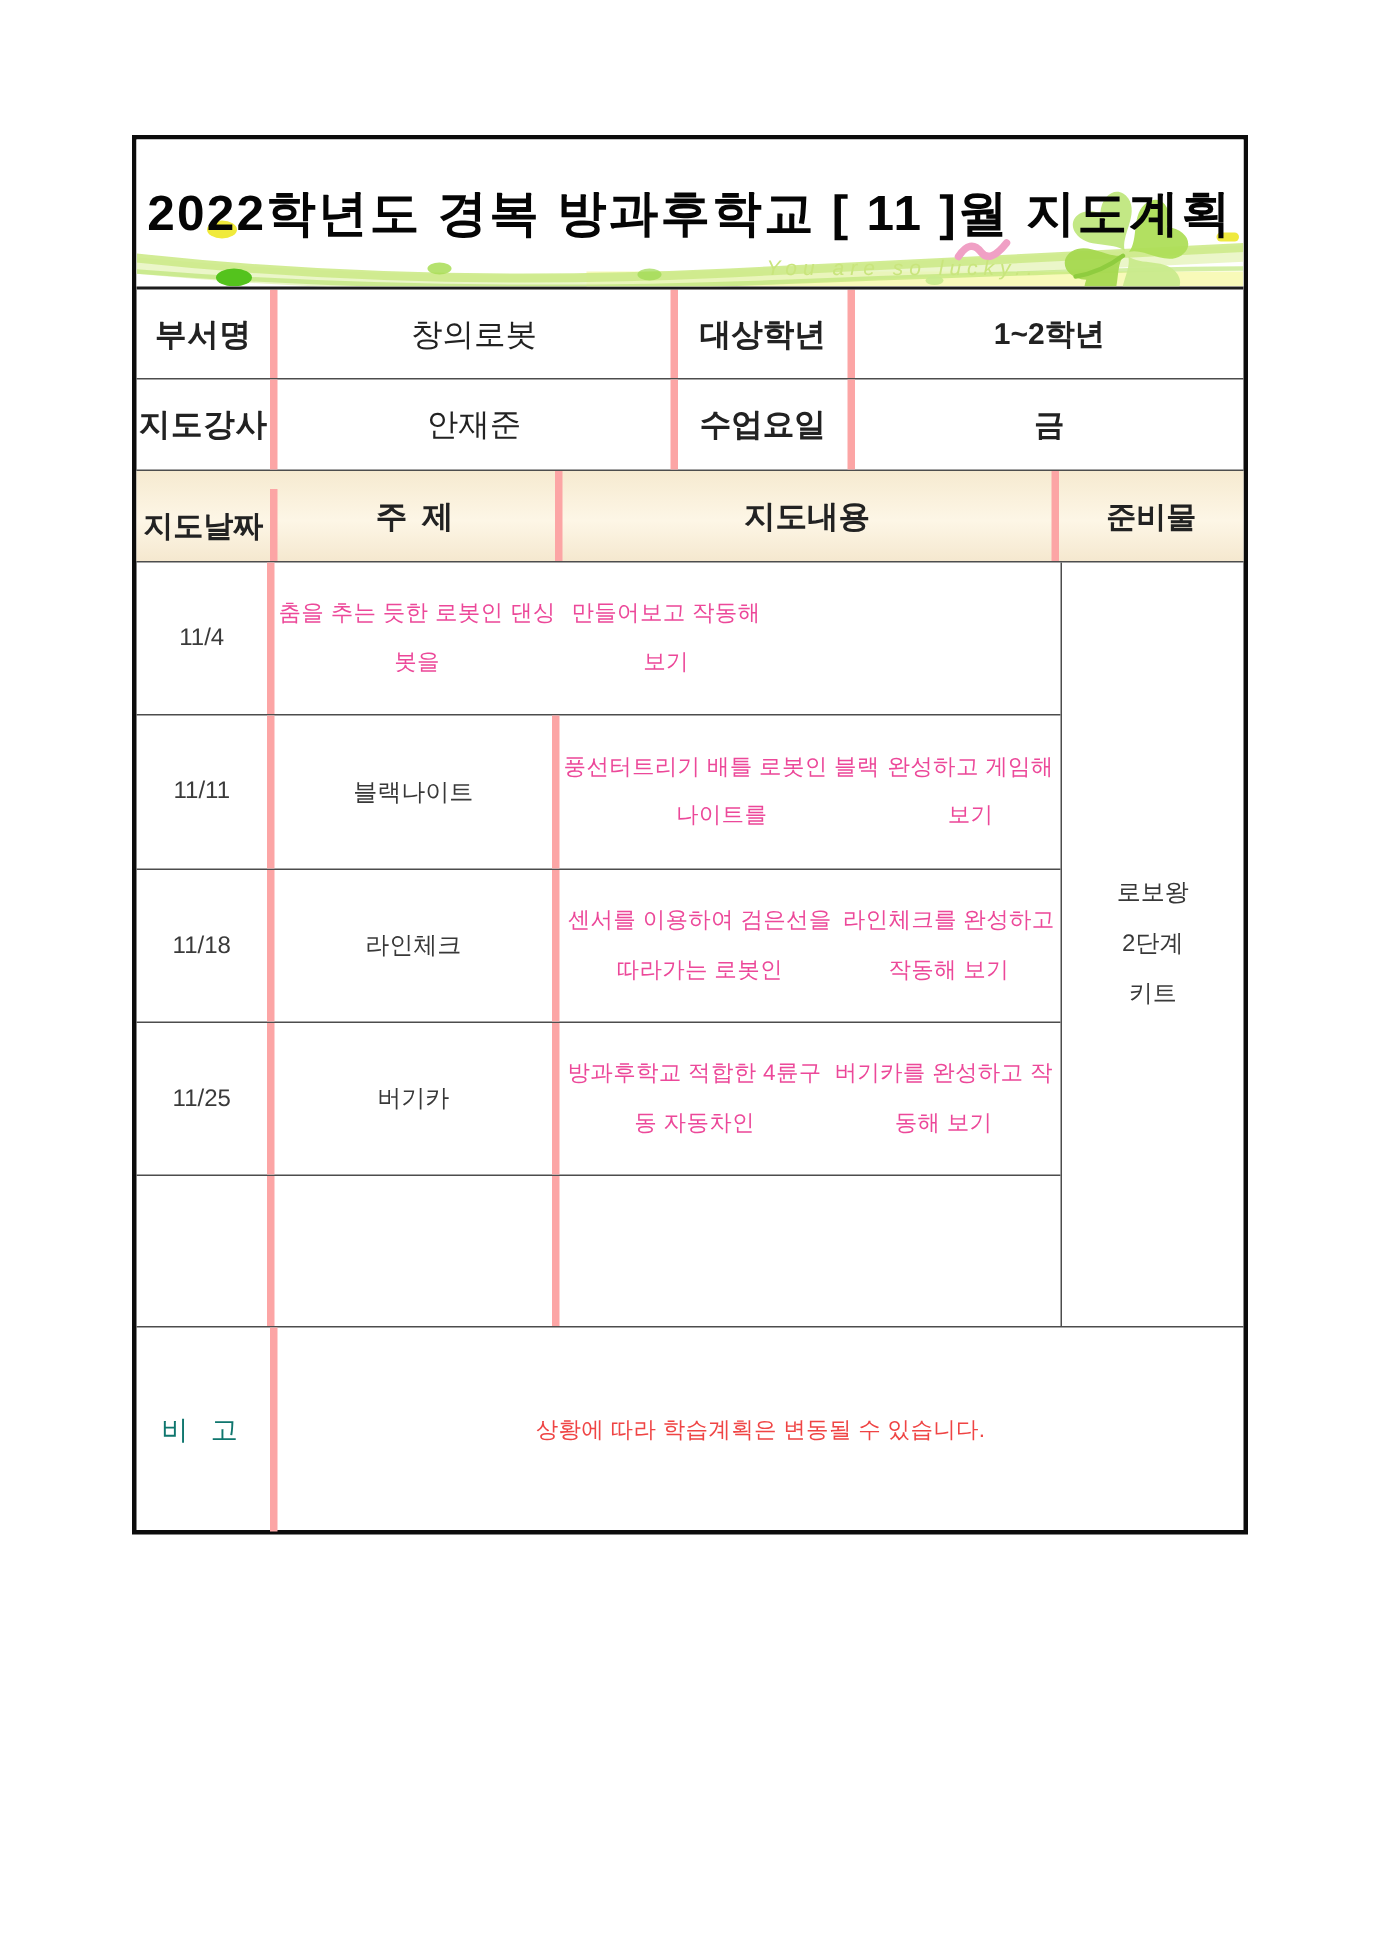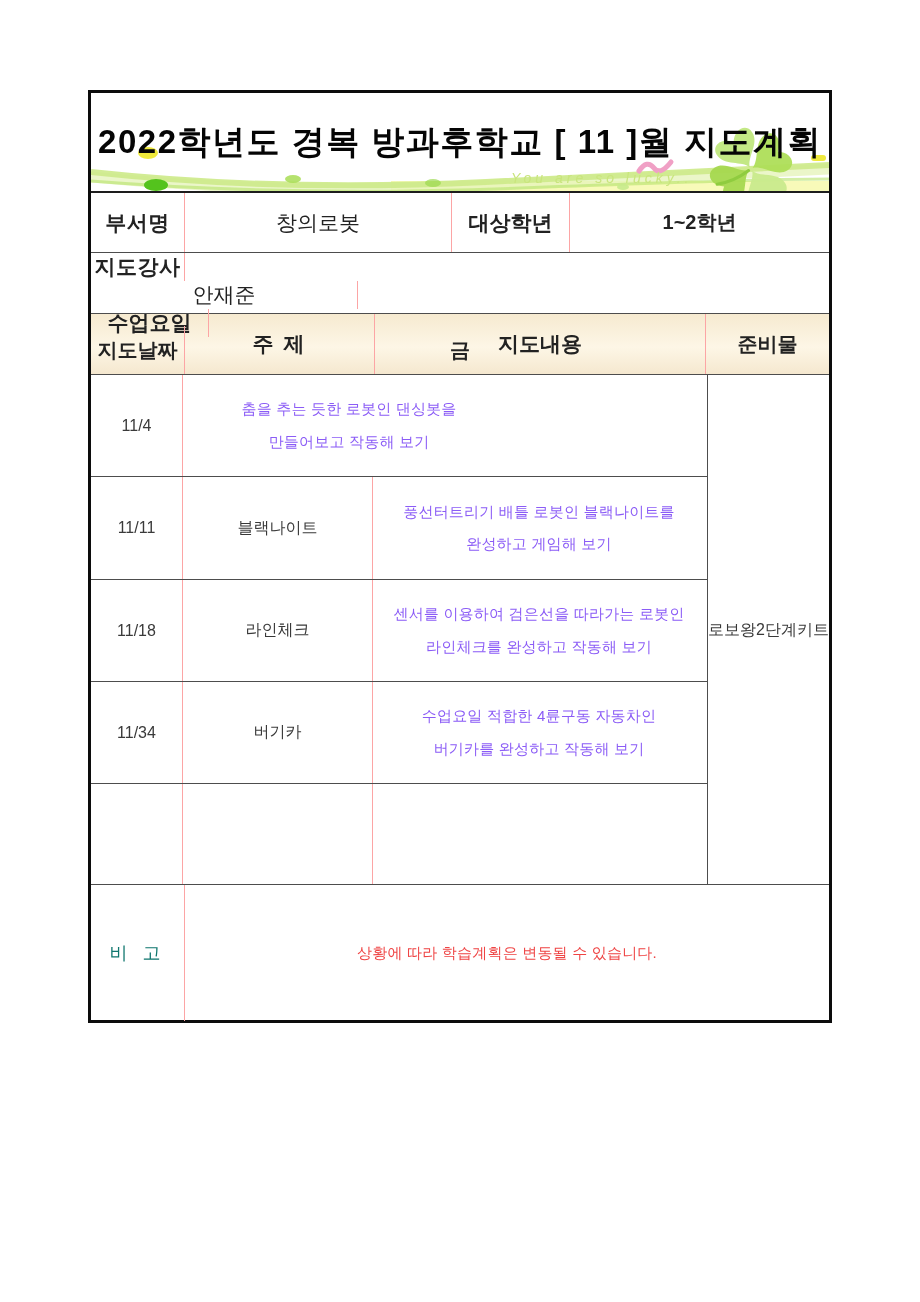--- a/index.html
+++ b/index.html
@@ -11,49 +11,49 @@
     border:3px solid #0c0c0c; background:#fff; }
 
   
   .title-row { position:relative; height:100px; border-bottom:2px solid #1d1d1d; overflow:hidden; background:#fff; }
   .banner-svg { position:absolute; inset:0; width:100%; height:100%; }
   .doc-title { position:absolute; inset:0; display:flex; align-items:center; justify-content:center;
     font-size:33px; font-weight:800; letter-spacing:1.5px; color:#050505; padding-bottom:0; white-space:nowrap; }
 
   
   .c { display:flex; align-items:center; justify-content:center; text-align:center;
-    border-right:1px solid #fca5a5; }
+    border-right:5px solid #fca5a5; }
   .c:last-child { border-right:none; }
   .row { display:flex; border-bottom:1px solid #4d4d4d; }
 
   
   .info-row { height:60px; }
-  .info-row.r2 { height:61px;flex-direction:column; }
+  .info-row.r2 { height:61px; }
   .ic-label { width:94px; font-size:21px; font-weight:bold; letter-spacing:0.5px; }
   .ic-val1  { width:267px; font-size:21px; font-weight:normal; }
   .ic-label2{ width:118px; font-size:21px; font-weight:bold; }
   .ic-val2  { flex:1; font-size:20px; font-weight:bold; }
 
   
   .header-row { height:61px; background:linear-gradient(180deg,#f6ead0 0%,#fdf6e6 55%,#f5e8cf 100%); }
   .hc-date    { width:94px;  font-size:20px; font-weight:bold;margin-top:12px; }
   .hc-topic   { width:190px; font-size:21px; font-weight:bold; letter-spacing:2px; }
   .hc-content { width:331px; font-size:21px; font-weight:bold; }
   .hc-mat     { flex:1; font-size:20px; font-weight:bold; }
 
   
   .body-wrap { display:flex; }
   .body-left { width:616px; }
   .srow { display:flex; border-bottom:1px solid #4d4d4d; }
   .srow.h102 { height:102px; } .srow.h103 { height:103px; } .srow.h100 { height:100px; border-bottom:none; }
   .sc-date  { width:92px;  font-size:16px; color:#3a3a3a; }
   .sc-topic { width:190px; font-size:16px; color:#383838; }
-  .sc-content { width:332px; border-right:none; flex-direction:column; font-size:15px;
-    color:#8b5cf6; line-height:2.15; letter-spacing:0.2px; }
-  .mat-cell { flex:1; border-left:1px solid #4d4d4d; display:flex; 
+  .sc-content { width:332px; border-right:none; flex-direction:row; font-size:15px;
+    color:#ec4899; line-height:2.15; letter-spacing:0.2px; }
+  .mat-cell { flex:1; border-left:1px solid #4d4d4d; display:flex; flex-direction:column;
     align-items:center; justify-content:center; font-size:16px; color:#383838; line-height:2.1; }
   .body-wrap { border-bottom:1px solid #4d4d4d; }
 
   
   .remarks-row { display:flex; height:136px; }
   .rc-label { width:94px; font-size:18px; letter-spacing:5px; color:#0f766e; }
   .rc-text  { flex:1; font-size:15px; color:#ef4444; letter-spacing:0.2px; }
 </style>
 </head>
 <body>
@@ -140,24 +140,24 @@
         </div>
         <div class="srow h102">
           <div class="c sc-date">11/18</div>
           <div class="c sc-topic">라인체크</div>
           <div class="c sc-content">
             <div>센서를 이용하여 검은선을 따라가는 로봇인</div>
             <div>라인체크를 완성하고 작동해 보기</div>
           </div>
         </div>
         <div class="srow h102">
-          <div class="c sc-date">11/34</div>
+          <div class="c sc-date">11/25</div>
           <div class="c sc-topic">버기카</div>
           <div class="c sc-content">
-            <div>수업요일 적합한 4륜구동 자동차인</div>
+            <div>방과후학교 적합한 4륜구동 자동차인</div>
             <div>버기카를 완성하고 작동해 보기</div>
           </div>
         </div>
         <div class="srow h100">
           <div class="c sc-date"></div>
           <div class="c sc-topic"></div>
           <div class="c sc-content">
             <div></div>
             <div></div>
           </div>

